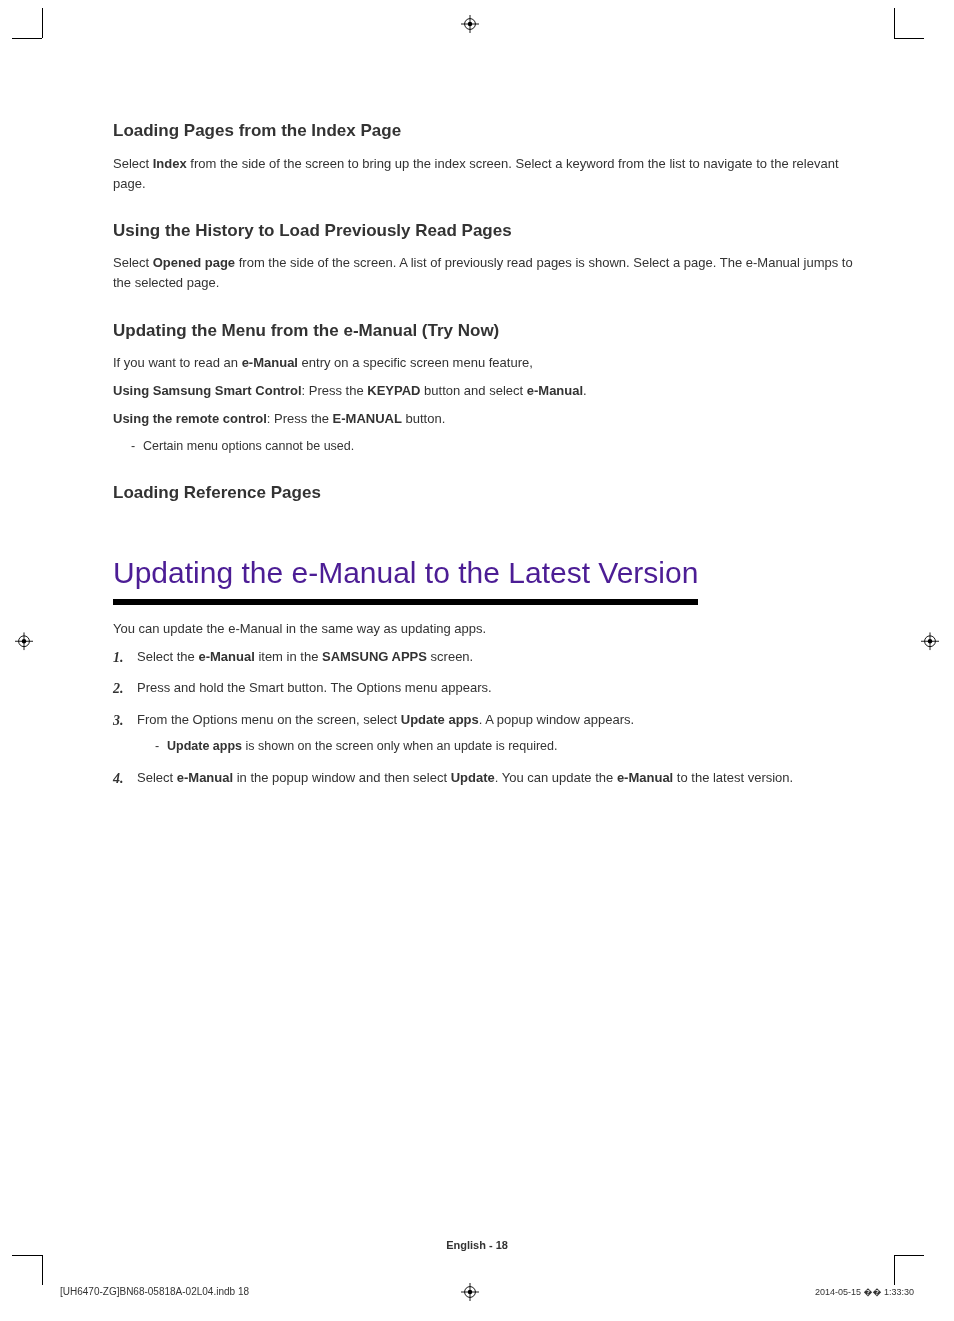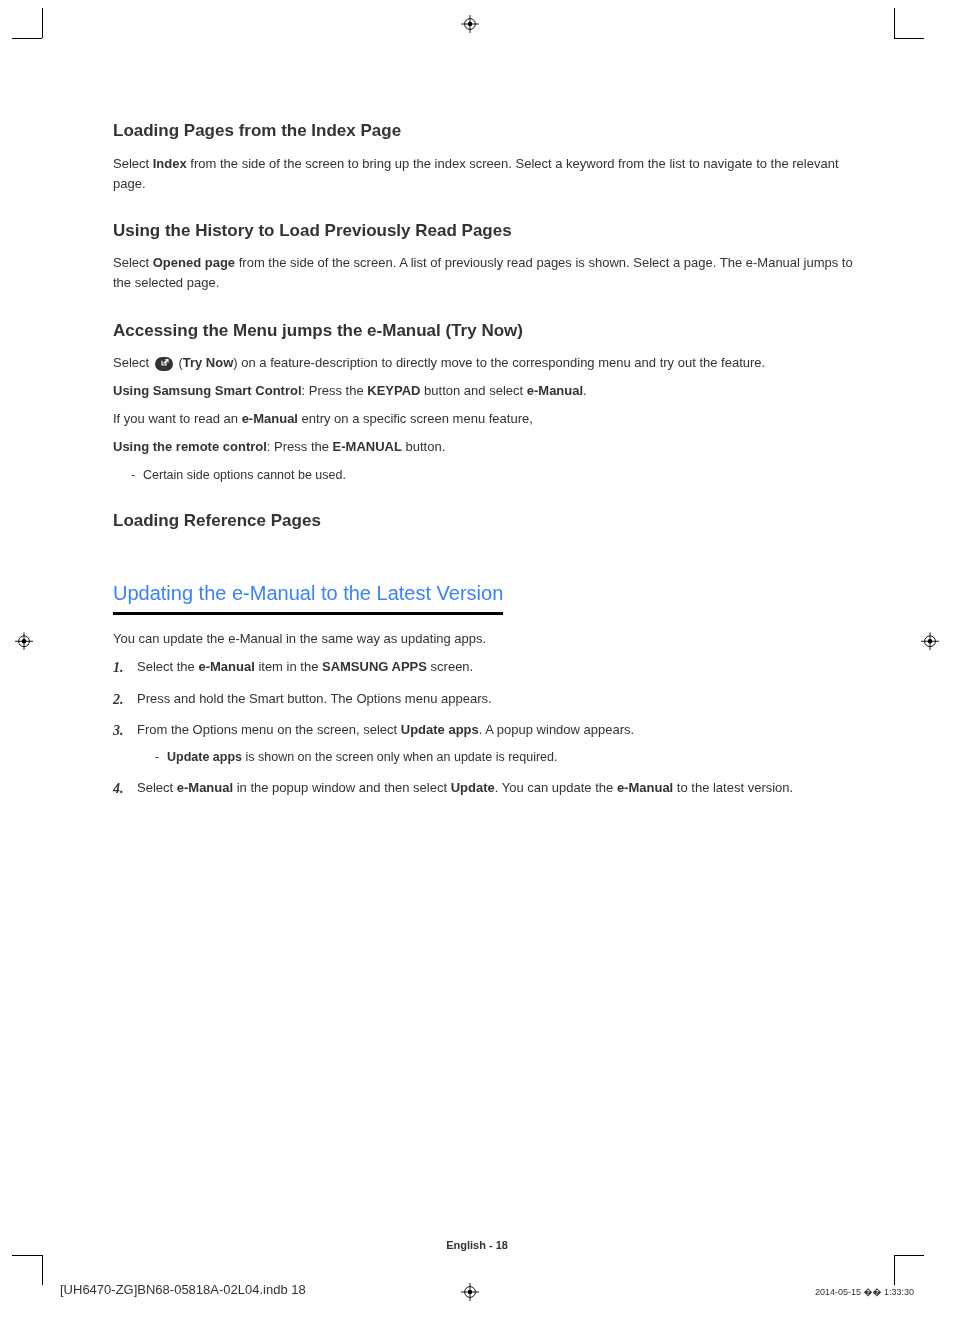--- a/index.html
+++ b/index.html
@@ -64,24 +64,24 @@
       margin-bottom: 6px;
       position: relative;
       padding-left: 12px;
     }
     .note::before {
       content: "-";
       position: absolute;
       left: 0;
     }
     h1.bigsection {
-      font-size: 20px;
+      font-size: 30px;
       font-weight: 500;
-      color: #3b82f6;
-      border-bottom: 3px solid #000000;
+      color: #4c1d95;
+      border-bottom: 6px solid #000000;
       display: inline-block;
       padding-bottom: 4px;
       margin-top: 34px;
       margin-bottom: 14px;
     }
     ol.steps {
       list-style: none;
       counter-reset: step;
     }
     ol.steps > li {
@@ -130,21 +130,21 @@
       left: 50%;
       transform: translateX(-50%);
       font-size: 11px;
       font-weight: bold;
       color: #333;
     }
     .footer-file {
       position: absolute;
       bottom: 22px;
       left: 60px;
-      font-size: 13px;
+      font-size: 10px;
       color: #333;
     }
     .footer-date {
       position: absolute;
       bottom: 22px;
       right: 40px;
       font-size: 9px;
       color: #333;
     }
     .cm-tl-v { position:absolute; top:8px; left:42px; width:0.5px; height:30px; background:#000;}
@@ -206,40 +206,31 @@
   <h2 class="section">Loading Pages from the Index Page</h2>
   <p class="body">
     <span>Select </span><span class="bold">Index</span><span> from the side of the screen to bring up the index screen. Select a keyword from the list to navigate to the relevant page.</span>
   </p>
 
   <h2 class="section">Using the History to Load Previously Read Pages</h2>
   <p class="body">
     <span>Select </span><span class="bold">Opened page</span><span> from the side of the screen. A list of previously read pages is shown. Select a page. The e-Manual jumps to the selected page.</span>
   </p>
 
-  <h2 class="section">Accessing the Menu jumps the e-Manual (Try Now)</h2>
-  <p class="body">
-    <span>Select </span>
-    <span class="icon-badge">
-        <svg viewBox="0 0 10 10">
-          <path d="M3 2 L3 6 M3 6 L7 6 M7 6 L7 2 M5 4 L9 0 M6 0 L9 0 L9 3" stroke="#fff" stroke-width="1.2" fill="none" stroke-linecap="round"></path>
-        </svg>
-      </span>
-    <span>(</span><span class="bold">Try Now</span><span>) on a feature-description to directly move to the corresponding menu and try out the feature.</span>
+  <h2 class="section">Updating the Menu from the e-Manual (Try Now)</h2>
+  <p class="body">
+    <span>If you want to read an </span><span class="bold">e-Manual</span><span> entry on a specific screen menu feature,</span>
   </p>
   <p class="body">
     <span class="bold">Using Samsung Smart Control</span><span>: Press the </span><span class="bold">KEYPAD</span><span> button and select </span><span class="bold">e-Manual</span><span>.</span>
   </p>
   <p class="body">
-    <span>If you want to read an </span><span class="bold">e-Manual</span><span> entry on a specific screen menu feature,</span>
-  </p>
-  <p class="body">
     <span class="bold">Using the remote control</span><span>: Press the </span><span class="bold">E-MANUAL</span><span> button.</span>
   </p>
-  <p class="note">Certain side options cannot be used.</p>
+  <p class="note">Certain menu options cannot be used.</p>
 
   <h2 class="section">Loading Reference Pages</h2>
 
   <h1 class="bigsection">Updating the e-Manual to the Latest Version</h1>
   <p class="body">You can update the e-Manual in the same way as updating apps.</p>
 
   <ol class="steps">
     <li>
       <span>Select the </span><span class="bold">e-Manual</span><span> item in the </span><span class="bold">SAMSUNG APPS</span><span> screen.</span>
     </li>

